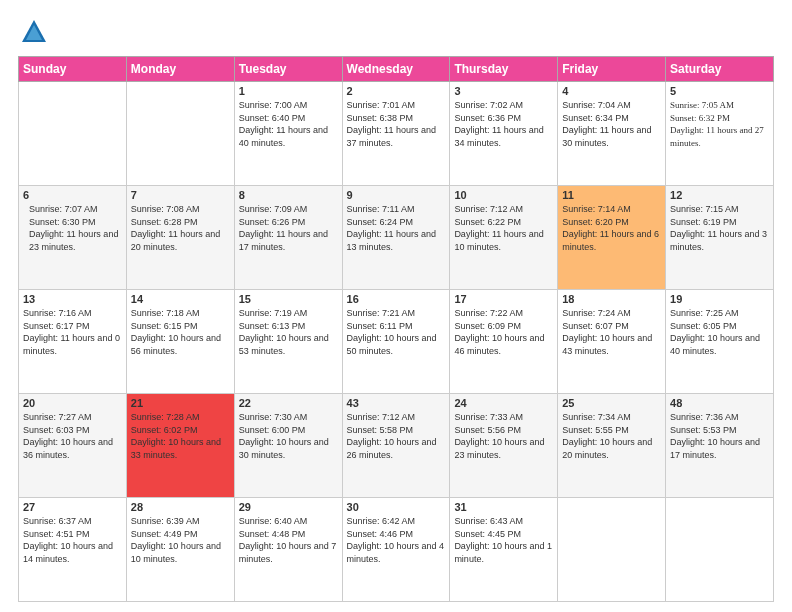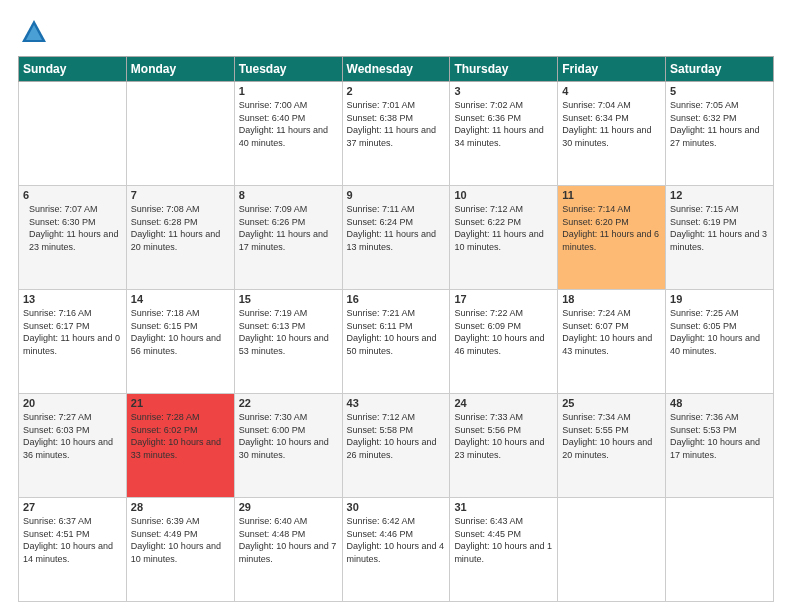--- a/index.html
+++ b/index.html
@@ -59,21 +59,21 @@
     .location {
       font-size: 16px;
       color: #555;
     }
     .calendar {
       width: 100%;
       border-collapse: collapse;
       flex: 1;
     }
     .calendar th {
-      background: #0f766e;
+      background: #ec4899;
       color: #fff;
       font-size: 12px;
       font-weight: bold;
       padding: 5px 4px;
       text-align: left;
       border: 1px solid #aaa;
     }
     .calendar td {
       border: 1px solid #ccc;
       vertical-align: top;
@@ -160,21 +160,21 @@
 Daylight: 11 hours and 34 minutes.</div>
           </td>
           <td>
             <span class="day-num">4</span>
             <div class="day-info" style="white-space: pre-line;">Sunrise: 7:04 AM
 Sunset: 6:34 PM
 Daylight: 11 hours and 30 minutes.</div>
           </td>
           <td>
             <span class="day-num">5</span>
-            <div class="day-info" style="white-space: pre-line;">Sunrise: 7:05 AM
+            <div class="day-info" style="white-space: pre-line; font-family: Liberation Serif, serif;">Sunrise: 7:05 AM
 Sunset: 6:32 PM
 Daylight: 11 hours and 27 minutes.</div>
           </td>
         </tr>
         <tr>
           <td style="background: rgb(245, 245, 245);">
             <span class="day-num">6</span>
             <div class="day-info" style="white-space: pre-line; margin-left: 6px;">Sunrise: 7:07 AM
 Sunset: 6:30 PM
 Daylight: 11 hours and 23 minutes.</div>

